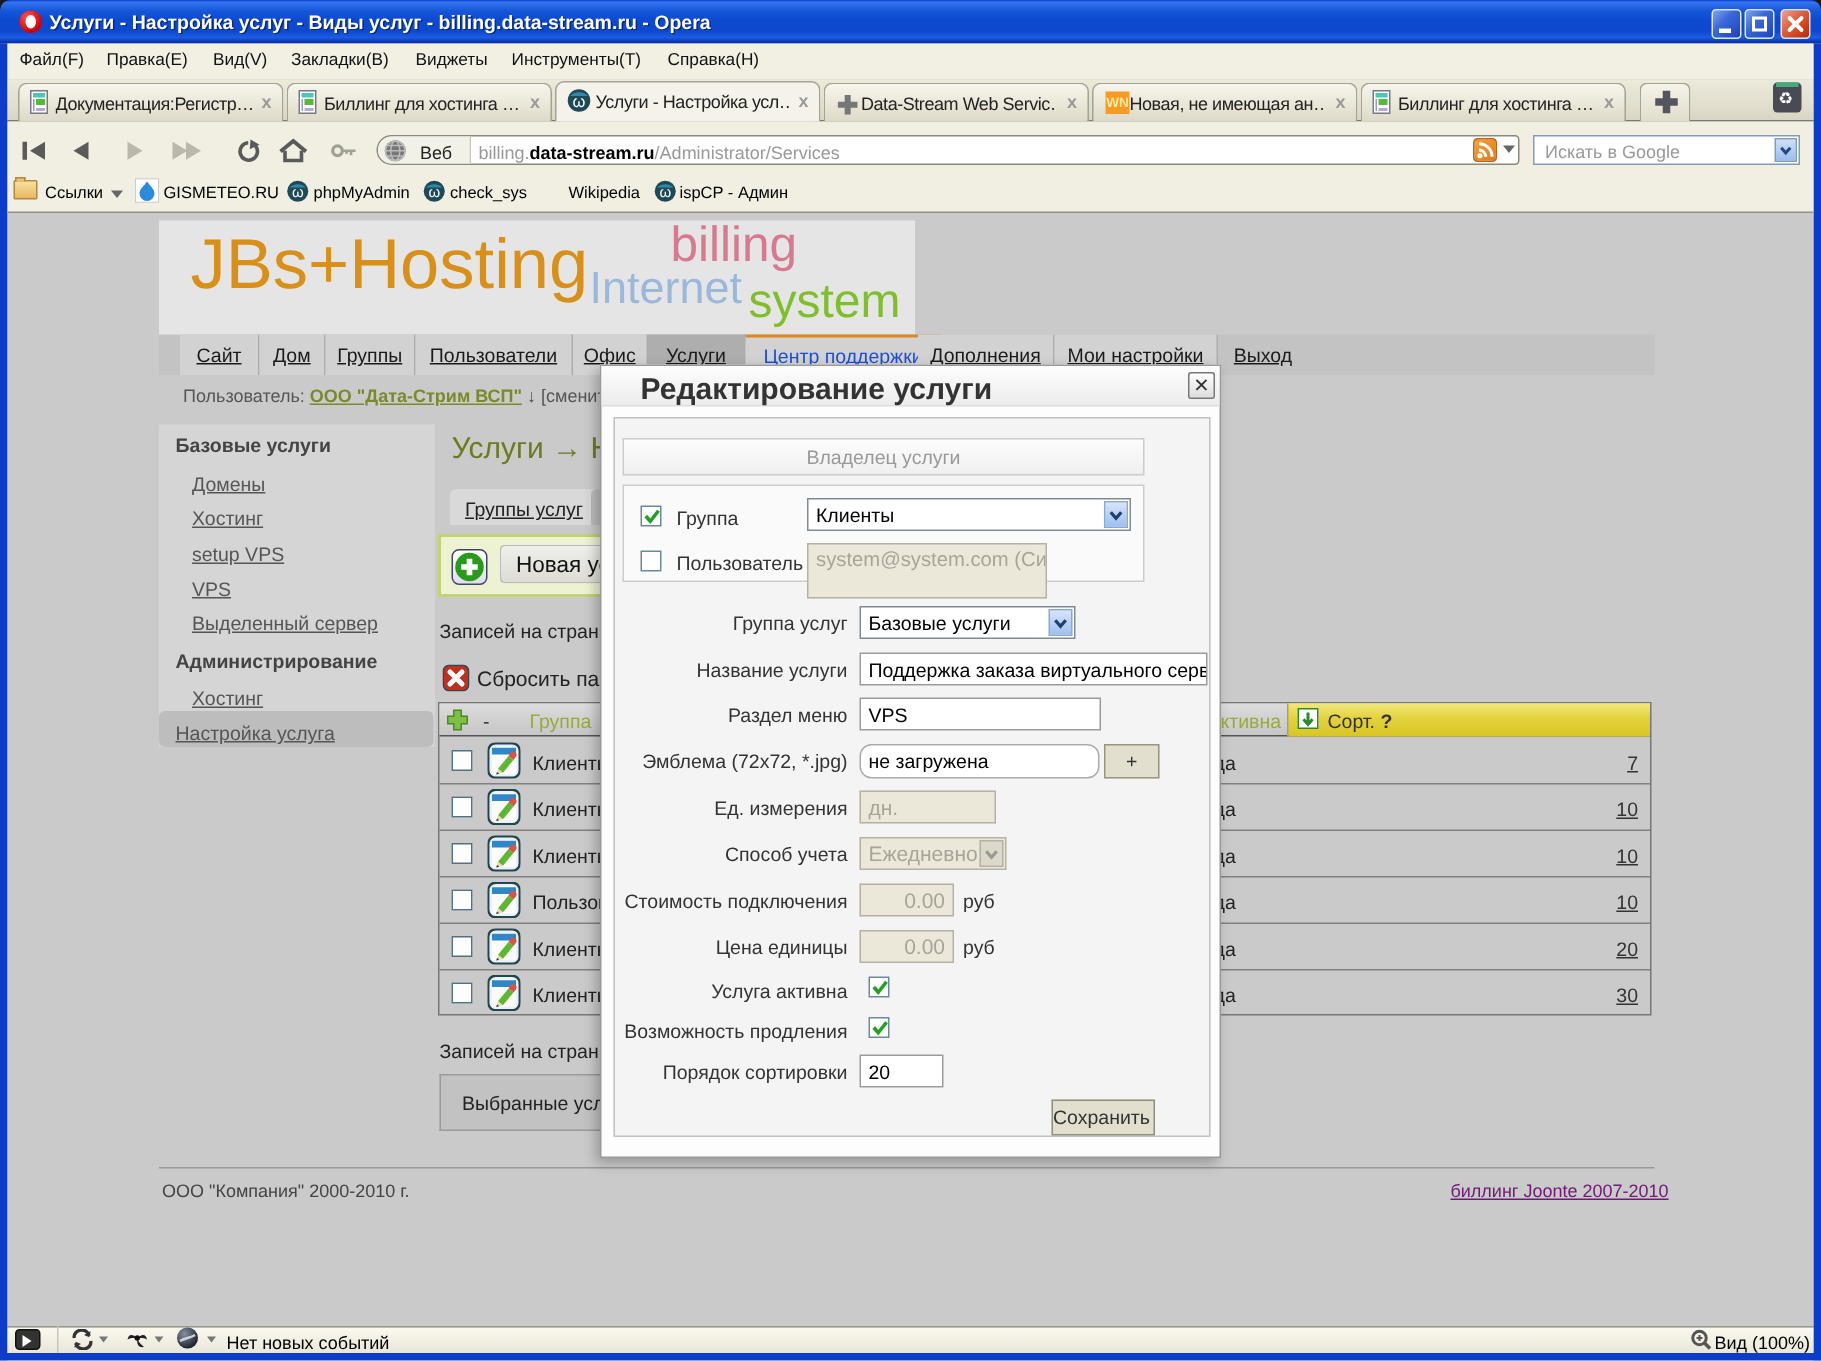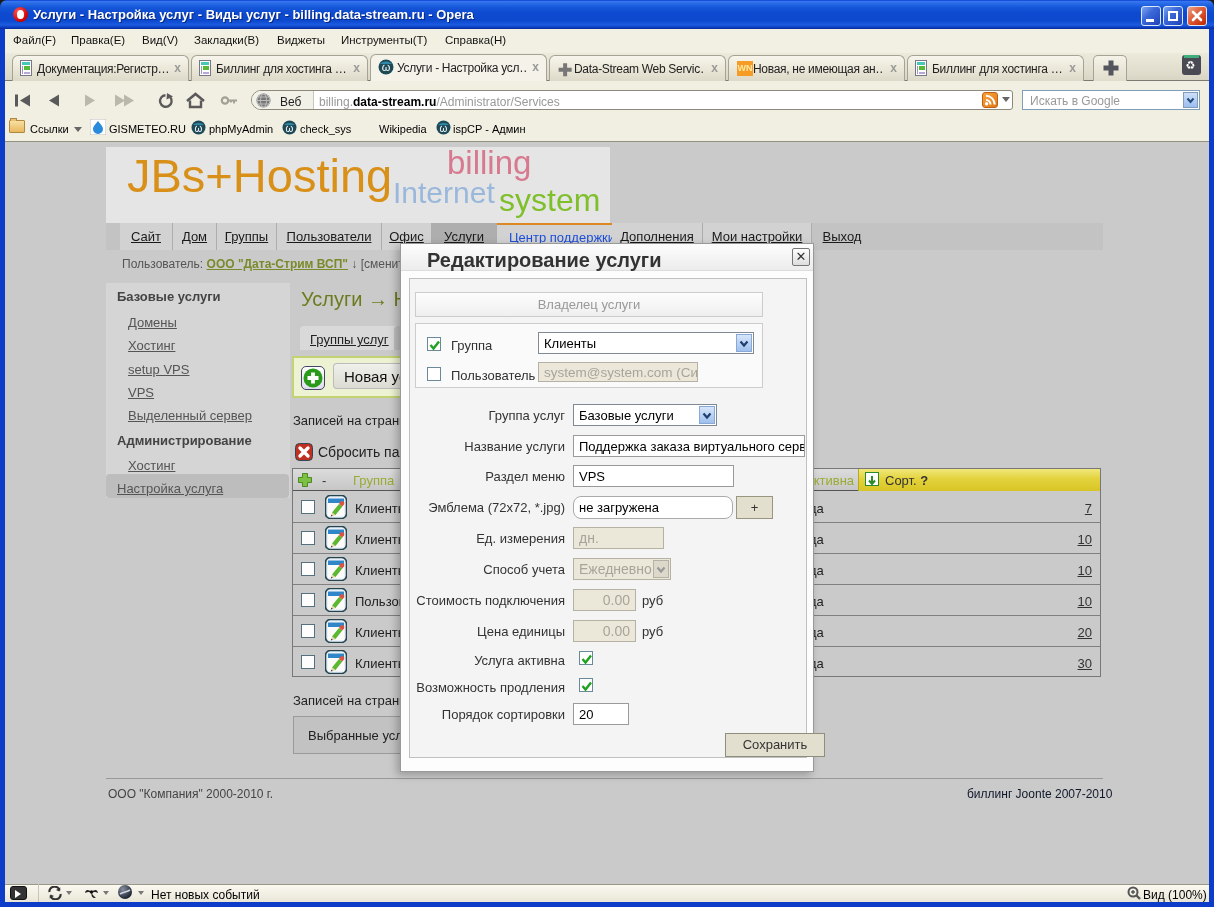--- a/index.html
+++ b/index.html
@@ -48,21 +48,21 @@
 #newbtn-txt{white-space:nowrap;overflow:hidden;left:333px;top:363px;width:67px;height:26px;background:linear-gradient(180deg,#f0f0ec,#dcdcd4);border:1px solid #bbb;border-right:none;border-radius:4px 0 0 4px;font-size:15px;color:#111;line-height:26px;padding-left:10px}
 .ztext{font-size:13px;color:#222}
 #redx{left:295px;top:443px;width:18px;height:18px}
 #table{left:292px;top:468px;width:809px;height:209px;border:1px solid #777;background:#cacaca}
 #thead{left:0;top:0;width:807px;height:22px;background:linear-gradient(180deg,#dcdcdc,#c6c6c6);border-bottom:1px solid #555}
 #ycell{left:565px;top:0;width:242px;height:22px;background:linear-gradient(180deg,#f0e87c 0%,#e3d23c 45%,#d8c526 100%);border-left:1px solid #b8a820}
 .trow{left:0;width:807px;height:31px;border-bottom:1px solid #808080;font-size:13px;color:#222}
 .num{position:absolute;right:8px;top:9px;text-decoration:underline;color:#333}
 #footline{left:106px;top:778px;width:997px;height:1px;background:#999}
 #foot-l{left:108px;top:787px;font-size:12px;color:#444}
-#foot-r{left:967px;top:787px;font-size:12px;color:#0f172a;}
+#foot-r{left:967px;top:787px;font-size:12px;color:#701a75;text-decoration:underline}
 
 #modal{left:400px;top:243px;width:414px;height:529px;background:#fdfdfd;border:1px solid #999;box-shadow:-3px 3px 8px rgba(0,0,0,.25)}
 #mhead{left:0;top:0;width:412px;height:27px;background:linear-gradient(180deg,#fdfdfd,#ececec);border-bottom:1px solid #ddd}
 #mtitle{left:26px;top:5px;font-size:20px;font-weight:bold;color:#333}
 #mclose{left:391px;top:4px;width:18px;height:18px;background:linear-gradient(180deg,#fff,#ddd);border:1px solid #777;border-radius:2px;text-align:center;line-height:16px;font-size:13px;color:#333}
 #mpanel{left:8px;top:34px;width:398px;height:480px;background:#f4f4f4;border:1px solid #c0c0c0}
 .mlabel{font-size:13px;color:#333;text-align:right}
 .minput{background:#fff;border:1px solid #9a9a9a;font-size:13px;color:#000;padding:3px 5px 0 5px}
 .dinput{background:#ece8d9;border:1px solid #b5b1a4;font-size:14px;color:#a9a49a;padding:2px 5px 0 5px}
 .cb{width:14px;height:14px;background:#fff;border:1px solid #6a8a9a}
@@ -431,21 +431,21 @@
  <div class="a" style="left:14px;top:79px;width:348px;height:65px;background:#fafafa;border:1px solid #ccc"></div>
  <div class="a cb" style="left:26px;top:93px"><svg width="13" height="13" viewBox="0 0 13 13">
         <path d="M2.5 6 L5.5 9.5 L11 2.5" fill="none" stroke="#21a121" stroke-width="2.4"></path>
       </svg></div>
  <div class="a" style="left:50px;top:94px;font-size:13px;color:#333">Группа</div>
  <div class="a minput" style="left:137px;top:88px;width:216px;height:22px;border-color:#808a95">Клиенты<div class="ddbtn"><svg width="12" height="12" viewBox="0 0 12 12" style="margin-top:3px">
           <path d="M2.5 3.5 L6 7.5 L9.5 3.5" fill="none" stroke="#1f3f6f" stroke-width="2.2"></path>
         </svg></div></div>
  <div class="a cb" style="left:26px;top:123px"></div>
  <div class="a" style="left:50px;top:124px;font-size:13px;color:#333">Пользователь</div>
- <div class="a dinput" style="left:137px;top:118px;width:160px;height:20px;overflow:hidden;white-space:nowrap;font-size:13.5px">system@system.com (Си</div>
+ <div class="a dinput" style="left:137px;top:118px;width:160px;height:37px;overflow:hidden;white-space:nowrap;font-size:13.5px">system@system.com (Си</div>
  <div class="a mlabel" style="left:0px;top:164px;width:164px">Группа услуг</div>
  <div class="a minput" style="left:172px;top:160px;width:144px;height:22px;border-color:#808a95">Базовые услуги<div class="ddbtn"><svg width="12" height="12" viewBox="0 0 12 12" style="margin-top:3px">
           <path d="M2.5 3.5 L6 7.5 L9.5 3.5" fill="none" stroke="#1f3f6f" stroke-width="2.2"></path>
         </svg></div></div>
  <div class="a mlabel" style="left:0px;top:195px;width:164px">Название услуги</div>
  <div class="a minput" style="left:172px;top:191px;width:232px;height:22px;overflow:hidden;white-space:nowrap">Поддержка заказа виртуального серв</div>
  <div class="a mlabel" style="left:0px;top:225px;width:164px">Раздел меню</div>
  <div class="a minput" style="left:172px;top:221px;width:161px;height:22px">VPS</div>
  <div class="a mlabel" style="left:0px;top:256px;width:164px">Эмблема (72x72, *.jpg)</div>
  <div class="a minput" style="left:172px;top:252px;width:160px;height:23px;border-radius:8px;border-color:#aaa">не загружена</div>
@@ -465,14 +465,14 @@
  <div class="a mlabel" style="left:0px;top:409px;width:164px">Услуга активна</div>
  <div class="a cb" style="left:178px;top:407px"><svg width="13" height="13" viewBox="0 0 13 13">
         <path d="M2.5 6 L5.5 9.5 L11 2.5" fill="none" stroke="#21a121" stroke-width="2.4"></path>
       </svg></div>
  <div class="a mlabel" style="left:0px;top:436px;width:164px">Возможность продления</div>
  <div class="a cb" style="left:178px;top:434px"><svg width="13" height="13" viewBox="0 0 13 13">
         <path d="M2.5 6 L5.5 9.5 L11 2.5" fill="none" stroke="#21a121" stroke-width="2.4"></path>
       </svg></div>
  <div class="a mlabel" style="left:0px;top:463px;width:164px">Порядок сортировки</div>
  <div class="a minput" style="left:172px;top:459px;width:56px;height:22px">20</div>
- <div class="a" style="left:324px;top:489px;width:100px;height:24px;background:#e3dfcf;border:1px solid #8e8e7e;text-align:center;line-height:22px;font-size:13px;color:#333">Сохранить</div>
+ <div class="a" style="left:300px;top:489px;width:69px;height:24px;background:#e3dfcf;border:1px solid #8e8e7e;line-height:22px;font-size:13px;color:#333">Сохранить</div>
 </div>
 
 </body></html>

